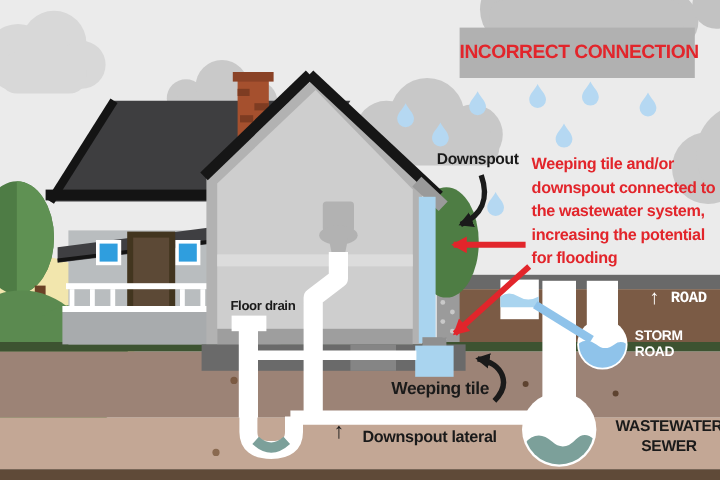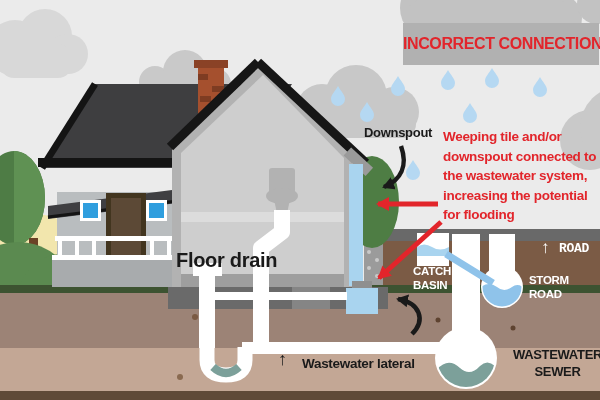--- a/index.html
+++ b/index.html
@@ -5,26 +5,26 @@
   html,body{margin:0;padding:0;background:#ebebeb;}
   .stage{position:relative;width:600px;height:400px;overflow:hidden;
          font-family:"Liberation Sans",sans-serif;}
   .stage svg{position:absolute;left:0;top:0;z-index:1;}
   .lbl{position:absolute;z-index:3;font-weight:bold;white-space:pre;
        letter-spacing:-0.3px;line-height:1.15;}
   .black{color:#1a1a1a;}
   .white{color:#ffffff;}
   .banner{position:absolute;z-index:2;left:383px;top:23px;width:196px;height:42px;
           background:#b1b1b1;color:#e2252b;font-weight:bold;font-size:16px;
-          letter-spacing:-0.4px;text-align:center;line-height:42px;white-space:pre;margin-left:20px;}
+          letter-spacing:-0.4px;text-align:center;line-height:42px;white-space:pre;}
   .annotation{position:absolute;z-index:3;left:443px;top:127px;width:175px;
           color:#e2252b;font-weight:bold;font-size:13.5px;line-height:19.5px;
           letter-spacing:-0.3px;white-space:pre;}
   .dlabel{left:364px;top:126px;font-size:13px;}
-  .fdrain{left:176px;top:249px;font-size:20px;}
+  .fdrain{left:192px;top:249px;font-size:11px;}
   .wtile{left:326px;top:316px;font-size:14.5px;}
   .wlat-arrow{left:278px;top:349px;font-size:18px;}
   .wlat{left:302px;top:356px;font-size:13.5px;}
   .cbasin{left:413px;top:265px;font-size:11.5px;line-height:13.5px;}
   .ssewer{left:529px;top:274px;font-size:11.5px;line-height:13.5px;}
   .road-arrow{left:541px;top:238px;font-size:17px;}
   .road{left:559px;top:242px;font-size:13px;font-family:Liberation Mono, monospace;}
   .wwsewer{left:500px;top:347px;width:115px;font-size:13px;line-height:16.5px;
            text-align:center;}
 </style>
@@ -223,24 +223,23 @@
 <div class="banner">INCORRECT CONNECTION</div>
 
 <div class="annotation">Weeping tile and/or
 downspout connected to
 the wastewater system,
 increasing the potential
 for flooding</div>
 
 <div class="lbl black dlabel">Downspout</div>
 <div class="lbl black fdrain">Floor drain</div>
+<div class="lbl black wtile">Weeping tile</div>
 <div class="lbl black wlat-arrow">↑</div>
-<div class="lbl black wlat">Wastewater lateral</div>
-<div class="lbl white cbasin">CATCH
-BASIN</div>
+<div class="lbl black wlat">Downspout lateral</div>
 <div class="lbl white ssewer">STORM
 ROAD</div>
 <div class="lbl white road-arrow">↑</div>
 <div class="lbl white road">ROAD</div>
 <div class="lbl black wwsewer">WASTEWATER
 SEWER</div>
 
 </div>
 
 </body></html>

